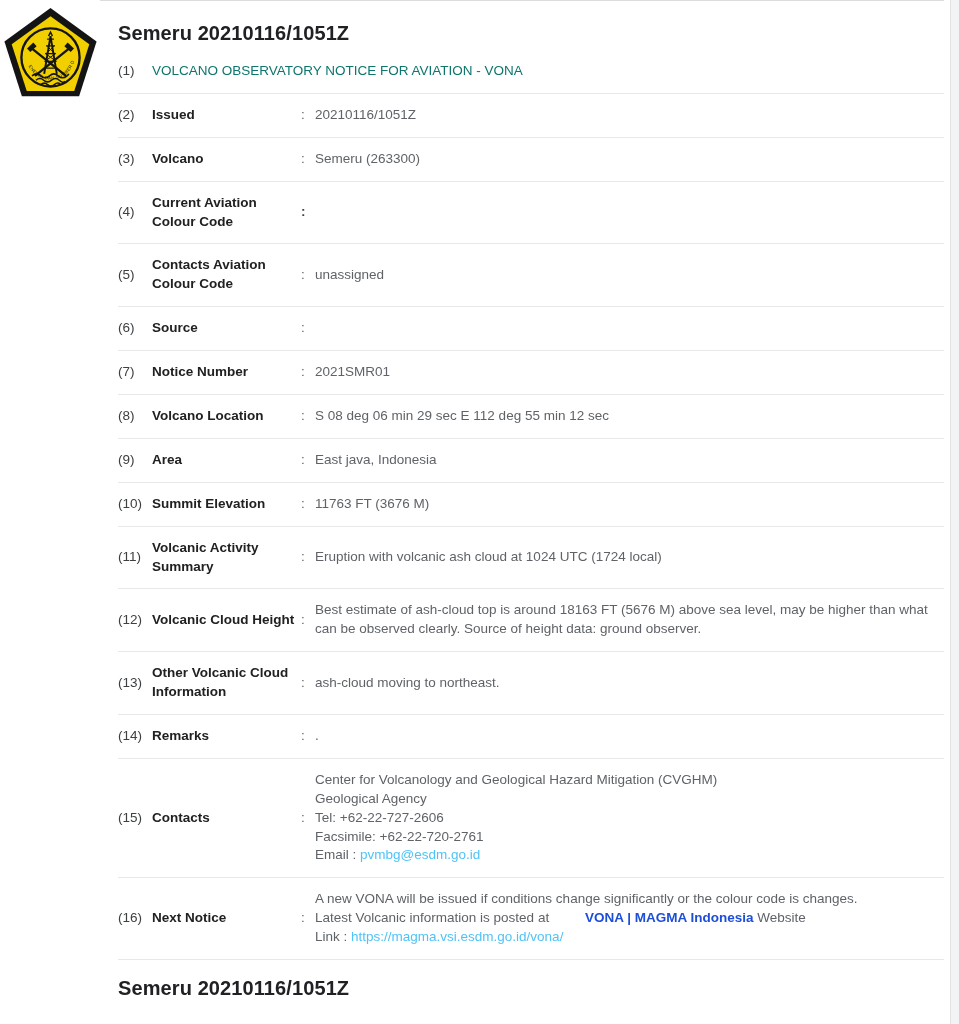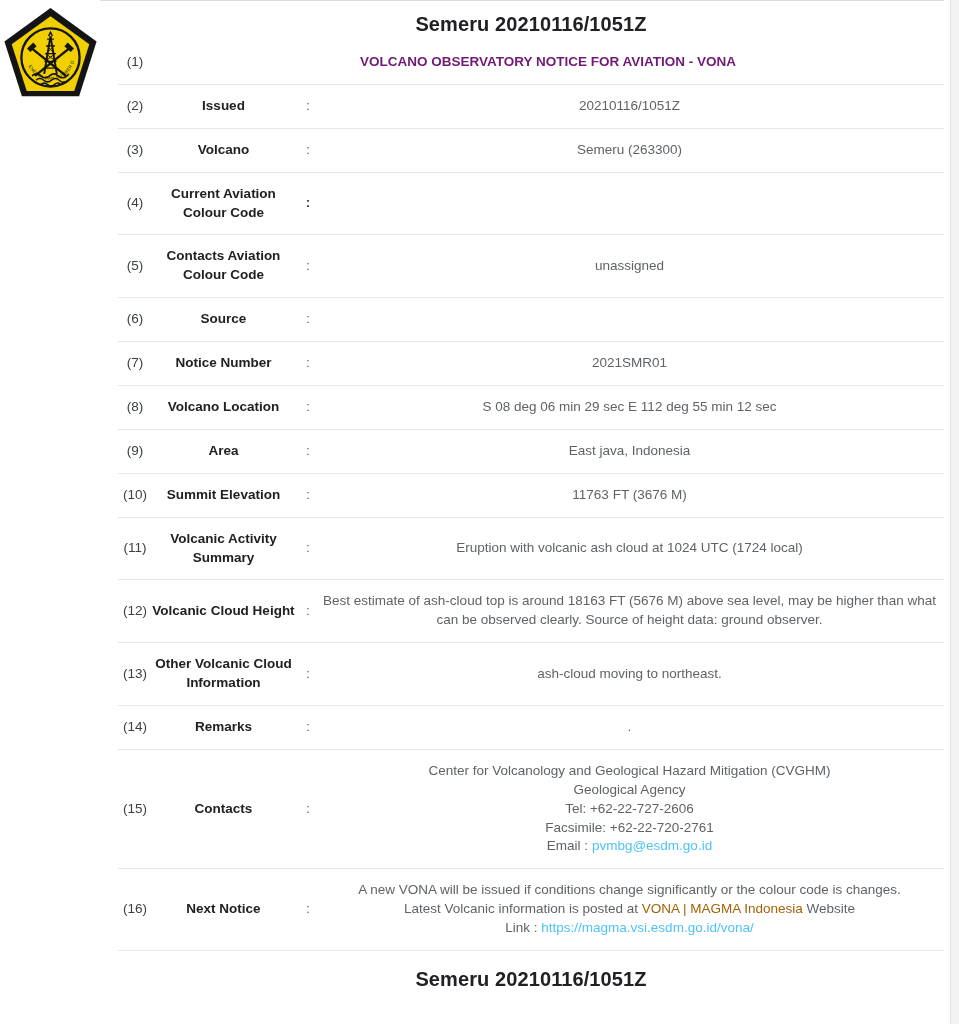--- a/index.html
+++ b/index.html
@@ -5,37 +5,37 @@
   html,body{margin:0;padding:0;}
   body{
     width:959px;height:1024px;position:relative;overflow:hidden;
     background:#ffffff;
     font-family:"Liberation Sans", sans-serif;
     -webkit-font-smoothing:antialiased;
   }
   .top-hairline{position:absolute;left:100px;width:844px;top:0;height:1px;background:#dcdcdc;}
   .scroll-strip{position:absolute;right:0;top:0;width:8px;height:1024px;background:#f1f3f4;border-left:1px solid #e2e2e2;}
   .logo-wrap{position:absolute;left:2px;top:7px;width:97px;height:97px;}
-  .content{position:absolute;left:118px;top:0;width:826px;text-align:center;}
+  .content{position:absolute;left:118px;top:9px;width:826px;}
   .page-title{margin:13px 0 5px 0;font-size:20px;font-weight:700;color:#202124;letter-spacing:.1px;}
   .vona-table{width:100%;}
   .row{
     display:flex;align-items:center;
     border-bottom:1px solid #e8e8e8;
     padding:12px 0;
     font-size:13.5px;line-height:1.4;color:#5f6368;
   }
   .num{flex:0 0 34px;color:#3c4043;}
   .label{flex:0 0 143px;font-weight:700;color:#212121;padding-right:6px;}
-  .label-wide{flex:1;font-weight:700;color:#701a75;}
+  .label-wide{flex:1;font-weight:400;color:#0f766e;}
   .colon{flex:0 0 14px;color:#5f6368;}
   .value{flex:1;}
   .value-bold{font-weight:700;color:#37474f;}
   .rich-line{display:block;}
-  .inline-bold{font-weight:400;color:#a16207;}
+  .inline-bold{font-weight:700;color:#1d4ed8;margin-left:32px;}
   a.link{color:#4fc3f7;text-decoration:none;}
   .footer-title{margin:17px 0 0 0;font-size:20px;font-weight:700;color:#202124;letter-spacing:.1px;}
 </style>
 </head>
 <body>
 
 <div class="top-hairline"></div>
 
 <div class="logo-wrap">
   <svg viewBox="0 0 100 100" width="97" height="97">

